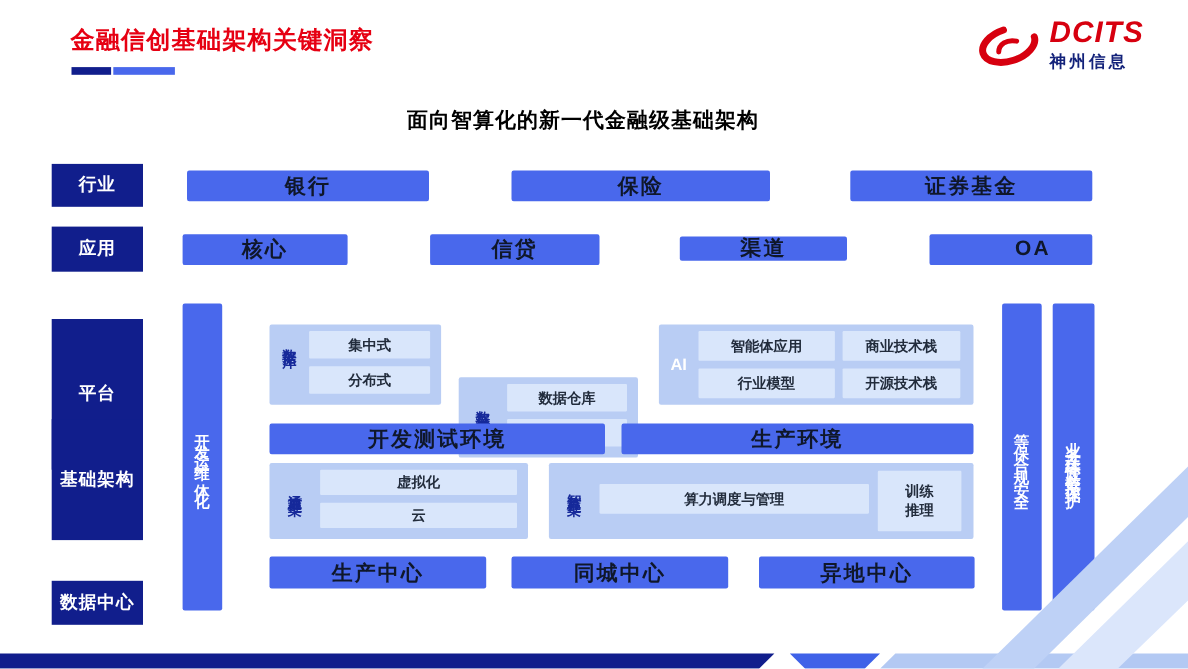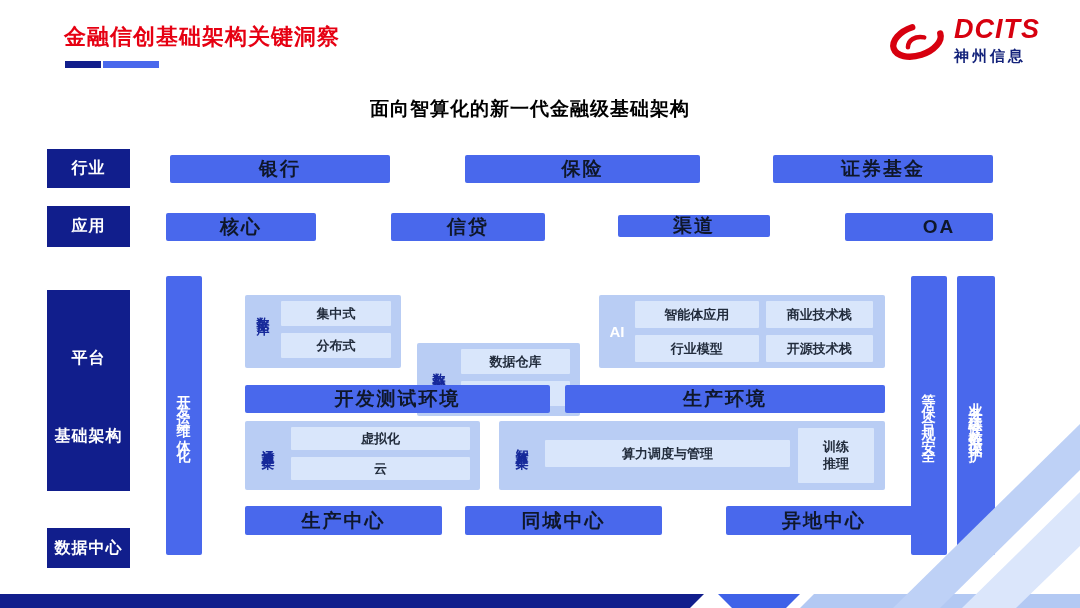--- a/index.html
+++ b/index.html
@@ -150,21 +150,21 @@
     <div class="gcol" style="padding-right:8px;">
       <div class="gbox">算力调度与管理</div>
     </div>
     <div class="train">
       <span class="train-text">训练推理</span>
     </div>
   </div>
 
   <div class="abs btn" style="left:245px;top:506px;width:197px;height:29px;">生产中心</div>
   <div class="abs btn" style="left:465px;top:506px;width:197px;height:29px;">同城中心</div>
-  <div class="abs btn" style="left:690px;top:506px;width:196px;height:29px;margin-left:36px;">异地中心</div>
+  <div class="abs btn" style="left:690px;top:506px;width:196px;height:29px;">异地中心</div>
 
   <svg class="abs decor" width="1080" height="608" viewBox="0 0 1080 608">
     <polygon points="0,594 704,594 690,608 0,608" fill="#111e8c"></polygon>
     <polygon points="718,594 800,594 786,608 732,608" fill="#3f62e8"></polygon>
     <polygon points="814,594 1080,594 1080,608 800,608" fill="#b3c9f3"></polygon>
     <polygon points="893,608 1080,424 1080,470 940,608" fill="#bed1f6"></polygon>
     <polygon points="962,608 1080,492 1080,546 1016,608" fill="#dbe6fb"></polygon>
   </svg>
 
 </div>

